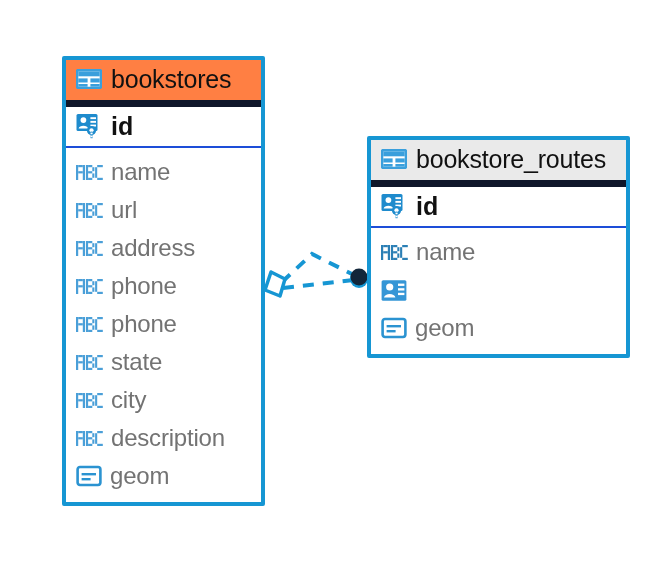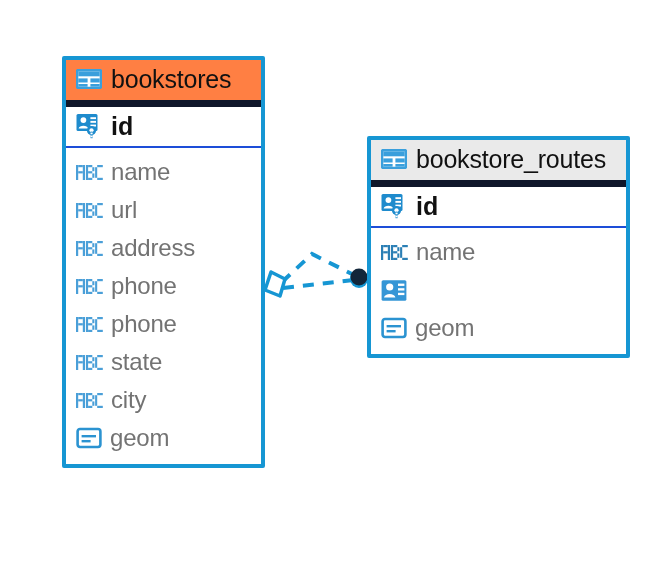--- a/index.html
+++ b/index.html
@@ -312,20 +312,42 @@
               <rect x="21.2" y="0" width="5.6" height="2.2"></rect>
                 <rect x="19.1" y="2.2" width="2.1" height="10.6"></rect>
               <rect x="21.2" y="12.8" width="5.6" height="2.2"></rect>
             </g>
           </svg>
         </span>
         <span class="field-label">city</span>
       </div>
 
 
+      <div class="field-row">
+        <span class="icon icon-abc">
+          <svg viewBox="0 0 27 15" xmlns="http://www.w3.org/2000/svg">
+            <g fill="#4a9fd8">
+              <rect x="0" y="0" width="2.2" height="15"></rect>
+                <rect x="2.2" y="0" width="4.6" height="2.2"></rect>
+              <rect x="6.8" y="0" width="2.2" height="15"></rect>
+                <rect x="2.2" y="6.2" width="4.6" height="2.2"></rect>
+              <rect x="9.9" y="0" width="2.2" height="15"></rect>
+                <rect x="12.1" y="0" width="4.2" height="2.2"></rect>
+              <rect x="16.3" y="2.2" width="2.1" height="4"></rect>
+                <rect x="12.1" y="6.2" width="4.2" height="2.2"></rect>
+              <rect x="16.3" y="8.4" width="2.1" height="4.4"></rect>
+                <rect x="12.1" y="12.8" width="4.2" height="2.2"></rect>
+              <rect x="21.2" y="0" width="5.6" height="2.2"></rect>
+                <rect x="19.1" y="2.2" width="2.1" height="10.6"></rect>
+              <rect x="21.2" y="12.8" width="5.6" height="2.2"></rect>
+            </g>
+          </svg>
+        </span>
+        <span class="field-label">description</span>
+      </div>
 
       <div class="field-row">
         <span class="icon icon-geom">
           <svg viewBox="0 0 26 24" xmlns="http://www.w3.org/2000/svg">
             <rect x="1.6" y="3" width="22.8" height="18" rx="2.4" fill="#ffffff" stroke="#2b93d1" stroke-width="2.6"></rect>
             <rect x="5.6" y="9" width="14.4" height="2.4" fill="#2b93d1"></rect>
             <rect x="5.6" y="14" width="9" height="2.4" fill="#2b93d1"></rect>
           </svg>
         </span>
         <span class="field-label">geom</span>

